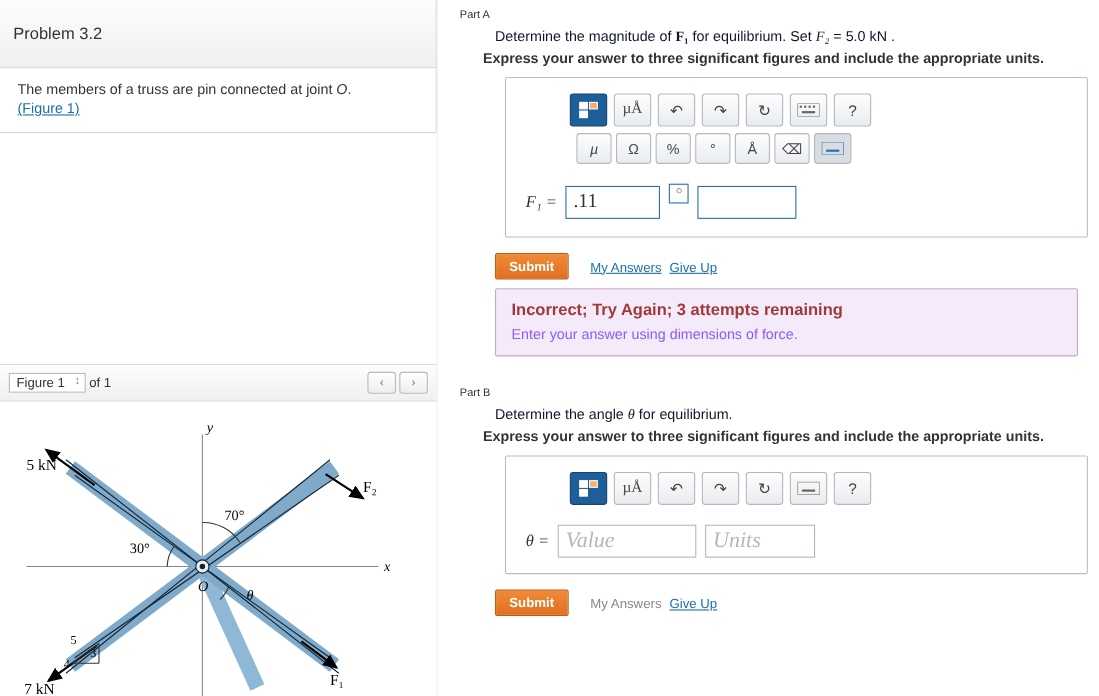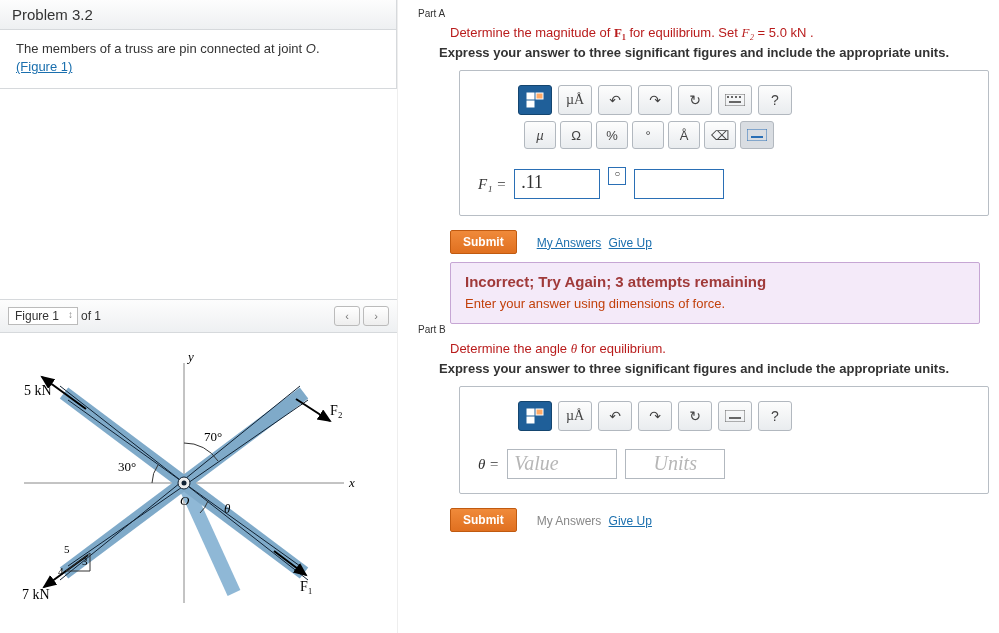--- a/index.html
+++ b/index.html
@@ -12,21 +12,21 @@
     width: 999px;
   }
   .layout { display: flex; }
   .left-col { width: 404px; padding: 0; }
   .right-col { flex: 1; padding: 8px 10px 8px 20px; border-left: 1px solid #eee; }
 
   .problem-header {
     background: linear-gradient(#fdfdfd, #eef0f2);
     border: 1px solid #d6d9dc;
     border-left: 0; border-top: 0;
-    padding: 6px 12px;
+    padding: 22px 12px;
     font-size: 15px;
     color: #333;
   }
   .problem-desc {
     border: 1px solid #d6d9dc;
     border-left: 0; border-top: 0;
     padding: 10px 12px 12px 16px;
     font-size: 13px;
     line-height: 1.4;
   }
@@ -47,21 +47,21 @@
   }
   .figure-select::after { content: "\2195"; position: absolute; right: 4px; color: #888; font-size: 10px; }
   .nav-btn {
     width: 26px; height: 20px; border: 1px solid #bbb; border-radius: 3px;
     background: linear-gradient(#fff,#eee); display: flex; align-items:center; justify-content:center;
     font-size: 11px; color: #777; cursor: pointer;
   }
   .figure-canvas { padding: 10px 10px 10px 4px; }
 
   .part-label { font-size: 10px; color: #333; margin: 0 0 6px 0; }
-  .prompt-line { font-size: 13px; color: #b91c1c; margin: 2px 0 4px 32px; }
+  .prompt-line { font-size: 13px; color: #0f172a; margin: 2px 0 4px 32px; }
   .bold-line { font-weight: bold; margin-left: 21px; margin-bottom: 10px; }
 
   .answer-box {
     border: 1px solid #b8bec5; border-radius: 2px;
     margin-left: 41px; margin-bottom: 14px; padding: 14px 18px 14px 18px;
     width: 530px;
   }
   .toolbar-row { display: flex; align-items: center; gap: 6px; margin-left: 40px; }
   .tb-btn {
     height: 30px; min-width: 34px;
@@ -73,42 +73,43 @@
   .tb-btn.active { background: #1f5f99; border-color: #14456f; color: #fff; }
   .tb-btn.small { height: 28px; min-width: 32px; font-size: 13px; }
   .toolbar-row2 { margin-top: 6px; margin-left: 46px; gap: 4px; display: flex; align-items: center; }
   .eq-row { display: flex; align-items: center; gap: 8px; margin-top: 18px; }
   .eq-label { font-style: italic; font-family: 'Times New Roman', serif; font-size: 15px; }
   .value-input, .units-input {
     border: 1px solid #2a6fb5; height: 30px; font-size: 18px; padding: 2px 6px;
     font-family: 'Times New Roman', serif; color: #333;
   }
   .value-input { width: 86px; }
-  .units-input { width: 90px; text-align: center; }
+  .units-input { width: 90px; }
   .units-input.placeholder, .value-input.placeholder { color: #b6b6b6; font-style: italic; border-color: #b2b8bf; }
   .sup-box { border: 1px solid #2a6fb5; height: 18px; width: 18px; margin-bottom: 16px; font-size: 10px; text-align: center; }
 
   .action-row { display: flex; align-items: center; gap: 20px; margin-left: 32px; margin-bottom: 8px; }
   .submit-btn {
     background: linear-gradient(#f08a3a,#e07020);
     border: 1px solid #c05a10; border-radius: 2px;
     color: #fff; font-weight: bold; font-size: 12px;
     padding: 4px 12px; cursor: pointer;
   }
   .link-txt { color: #1a6fae; text-decoration: underline; font-size: 12px; cursor: pointer; }
   .link-txt.plain { text-decoration: none; color: #444; }
 
   .feedback-box {
     margin-left: 32px; width: 530px;
     border: 1px solid #c6a6d4; border-radius: 2px;
     background: #f4eaf9;
     padding: 10px 14px 12px 14px;
+    margin-bottom: 28px;
   }
   .feedback-title { color: #a03a3a; font-weight: bold; font-size: 15px; margin-bottom: 6px; }
-  .feedback-msg { color: #c2410c; font-size: 13px; }
+  .feedback-msg { color: #8b5cf6; font-size: 13px; }
 
   
   svg text { font-family: 'Times New Roman', serif; }
 </style>
 </head>
 <body>
 
 <div class="layout">
 
   <div class="left-col">
@@ -282,21 +283,21 @@
         <span class="tb-btn">
           <svg width="20" height="12">
               <rect x="0" y="0" width="20" height="12" fill="none" stroke="#666"></rect>
               <rect x="4" y="7" width="12" height="2" fill="#666"></rect>
             </svg>
         </span>
         <span class="tb-btn">?</span>
       </div>
       <div class="eq-row">
         <span class="eq-label">θ =</span>
-        <span class="value-input placeholder" style="width:110px;font-size:20px">Value</span>
+        <span class="value-input placeholder" style="width:126px;font-size:20px">Value</span>
         <span class="units-input placeholder" style="width:100px;font-size:20px">Units</span>
       </div>
     </div>
 
     <div class="action-row">
       <button class="submit-btn">Submit</button>
       <span>
         <span class="link-txt plain" style="color:#888">My Answers</span>&nbsp;
         <span class="link-txt">Give Up</span>
       </span>

